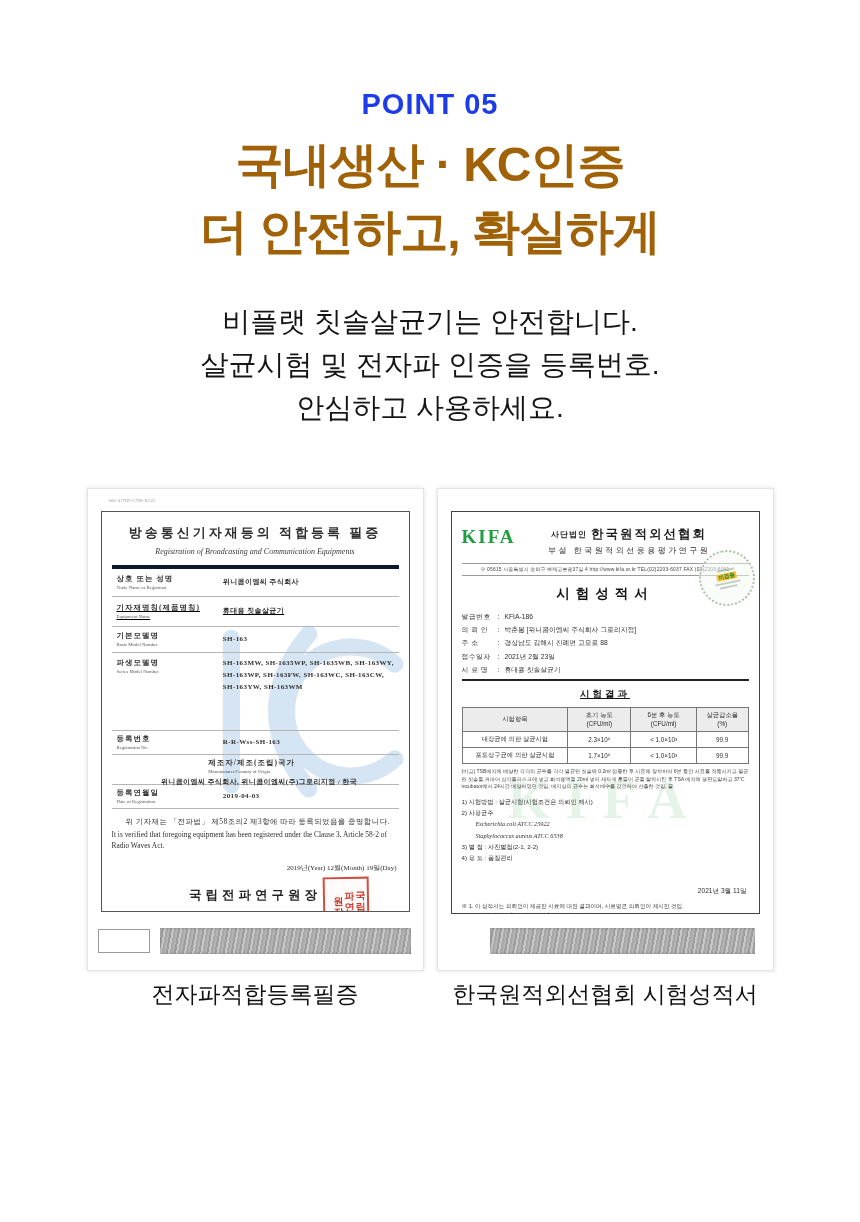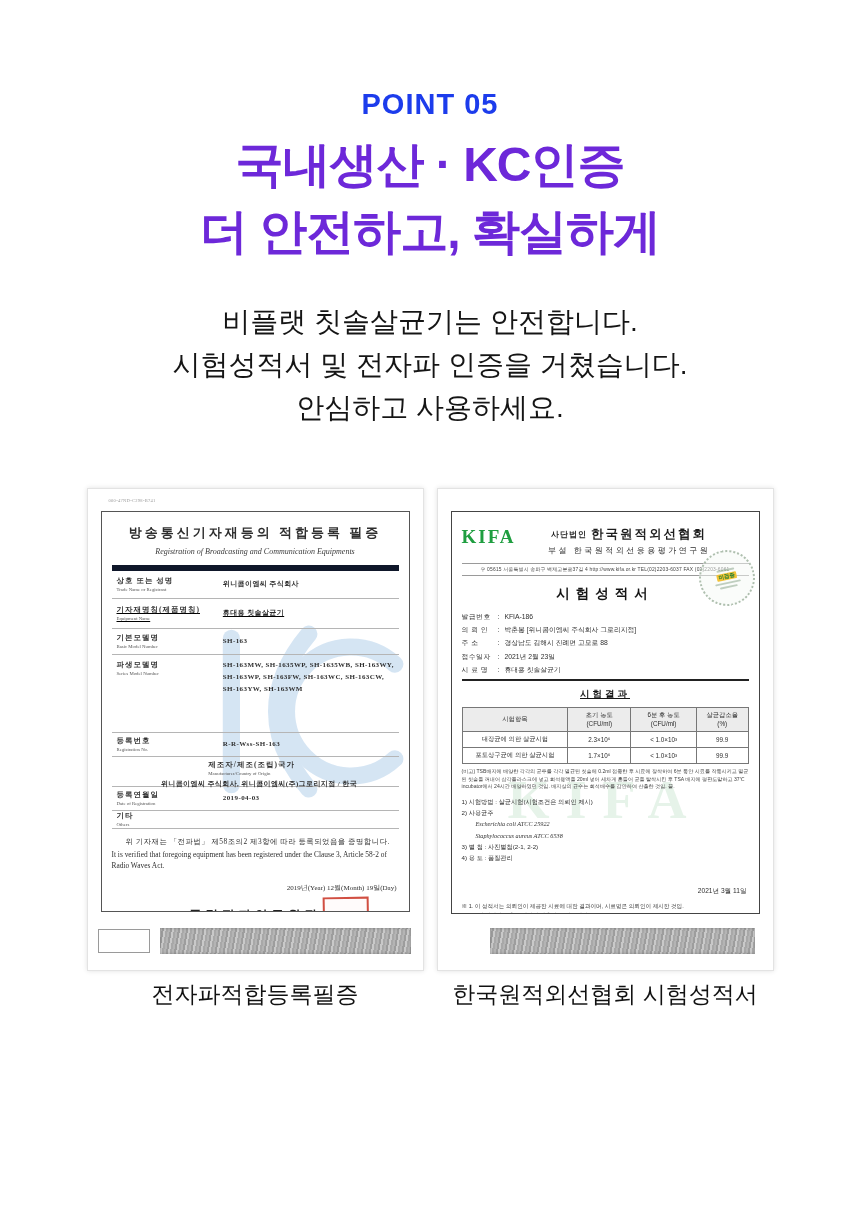--- a/index.html
+++ b/index.html
@@ -5,41 +5,41 @@
   * { box-sizing: border-box; margin: 0; padding: 0; }
   body { background:#ffffff; }
   .page {
     position: relative; width: 860px; height: 1222px; margin: 0 auto;
     background: #ffffff; overflow: hidden;
     font-family: "Liberation Sans", sans-serif;
   }
 
   
   .kicker { padding-top: 88px; text-align: center; font-size: 29px; font-weight: 700; letter-spacing: 1px; color: #1c3cec; }
-  .title { margin-top: 10px; text-align: center; font-size: 48px; font-weight: 800; line-height: 1.4; letter-spacing: -1px; color: #6d28d9; }
+  .title { margin-top: 10px; text-align: center; font-size: 48px; font-weight: 800; line-height: 1.4; letter-spacing: -1px; color: #a16207; }
   .subtitle { margin-top: 36px; text-align: center; font-size: 28px; line-height: 1.53; color: #151515; }
 
   
   .certs { display: flex; justify-content: center; gap: 13px; margin-top: 58px; }
   .cert-card {
     position: relative; width: 337px; height: 483px; background: #fff;
     border: 1px solid #e3e3e3; box-shadow: 0 0 5px rgba(0,0,0,.12);
     overflow: hidden;
   }
   .captions { display: flex; justify-content: center; gap: 13px; margin-top: 8px; }
   .caption { width: 337px; text-align: center; font-size: 23px; color: #111; }
 
   
   .doc-code { position: absolute; top: 9px; left: 21px; font-size: 4.5px; color: #9a9a9a; letter-spacing: .3px; }
   .lc-box { position: absolute; left: 13px; right: 13px; top: 22px; height: 401px; border: 1px solid #555; padding: 0 10px; overflow: hidden; background: transparent; }
   .lc-content { position: relative; z-index: 1; }
   .serif { font-family: "Liberation Serif", serif; }
   .lc-title { margin-top: 12px; text-align: center; font-size: 13px; font-weight: 700; letter-spacing: 3px; color: #2e2e2e; }
   .lc-title-en { margin-top: 5px; text-align: center; font-size: 8px; font-style: italic; color: #3a3a3a; }
-  .lc-table { margin-top: 9px; border-top: 6px solid #0f172a; }
+  .lc-table { margin-top: 9px; border-top: 4px solid #0f172a; }
   .lc-row { display: flex; border-bottom: 1px solid #b5b5b5; align-items: center; }
   .lc-label { width: 36%; padding: 3px 2px 3px 5px; }
   .lc-label-ko { font-size: 7.5px; color: #333; letter-spacing: 1px; font-weight: 600; }
   .lc-label-en { font-size: 4.8px; color: #555; margin-top: 1px; }
   .lc-value { flex: 1; padding-left: 8px; font-size: 7px; font-weight: 700; color: #2f2f2f; letter-spacing: .4px; }
   .lc-r0 { height: 28px; } .lc-r1 { height: 30px; text-decoration: underline; } .lc-r2 { height: 26px; }
   .lc-r3 { height: 78px; align-items: flex-start; }
   .lc-r3 .lc-label, .lc-r3 .lc-value { padding-top: 5px; }
   .lc-r3 .lc-value { line-height: 1.7; }
   .lc-r4 { height: 24px; } .lc-r5 { height: 30px; flex-direction: column; } .lc-r6 { height: 24px; } .lc-r7 { height: 18px; }
@@ -112,21 +112,21 @@
 
 <div class="page">
 
   <div class="kicker">POINT 05</div>
   <div class="title">
     <div>국내생산 · KC인증</div>
     <div>더 안전하고, 확실하게</div>
   </div>
   <div class="subtitle">
     <div>비플랫 칫솔살균기는 안전합니다.</div>
-    <div>시험성적서 및 전자파 인증을 거쳤습니다.</div>
+    <div>살균시험 및 전자파 인증을 등록번호.</div>
     <div>안심하고 사용하세요.</div>
   </div>
 
   <div class="certs">
 
     <div class="cert-card serif">
       <div class="doc-code">000-47ND-C298-B741</div>
       <div class="lc-box">
         <svg class="kc-mark" width="215" height="215" viewBox="0 0 100 100">
           <g fill="none" stroke="#c8ddf0" stroke-width="8" stroke-linecap="round">
@@ -181,27 +181,20 @@
                   <div class="lc-label-en">Manufacturer/Country of Origin</div>
                 </div>
               <div class="lc-value">위니콤이엠씨 주식회사, 위니콤이엠씨(주)그로리지점 / 한국</div>
             </div>
             <div class="lc-row lc-r6">
               <div class="lc-label">
                   <div class="lc-label-ko">등록연월일</div>
                   <div class="lc-label-en">Date of Registration</div>
                 </div>
               <div class="lc-value">2019-04-03</div>
-            </div>
-            <div class="lc-row lc-r7">
-              <div class="lc-label">
-                  <div class="lc-label-ko">기타</div>
-                  <div class="lc-label-en">Others</div>
-                </div>
-              <div class="lc-value"></div>
             </div>
           </div>
 
           <div class="lc-statement">
             <div class="lc-statement-ko">위 기자재는 「전파법」 제58조의2 제3항에 따라 등록되었음을 증명합니다.</div>
             <div class="lc-statement-en">It is verified that foregoing equipment has been registered under the Clause 3, Article 58-2 of Radio Waves Act.</div>
           </div>
           <div class="lc-date">2019년(Year)  12월(Month)  19일(Day)</div>
 
           <div class="lc-signer-row">

